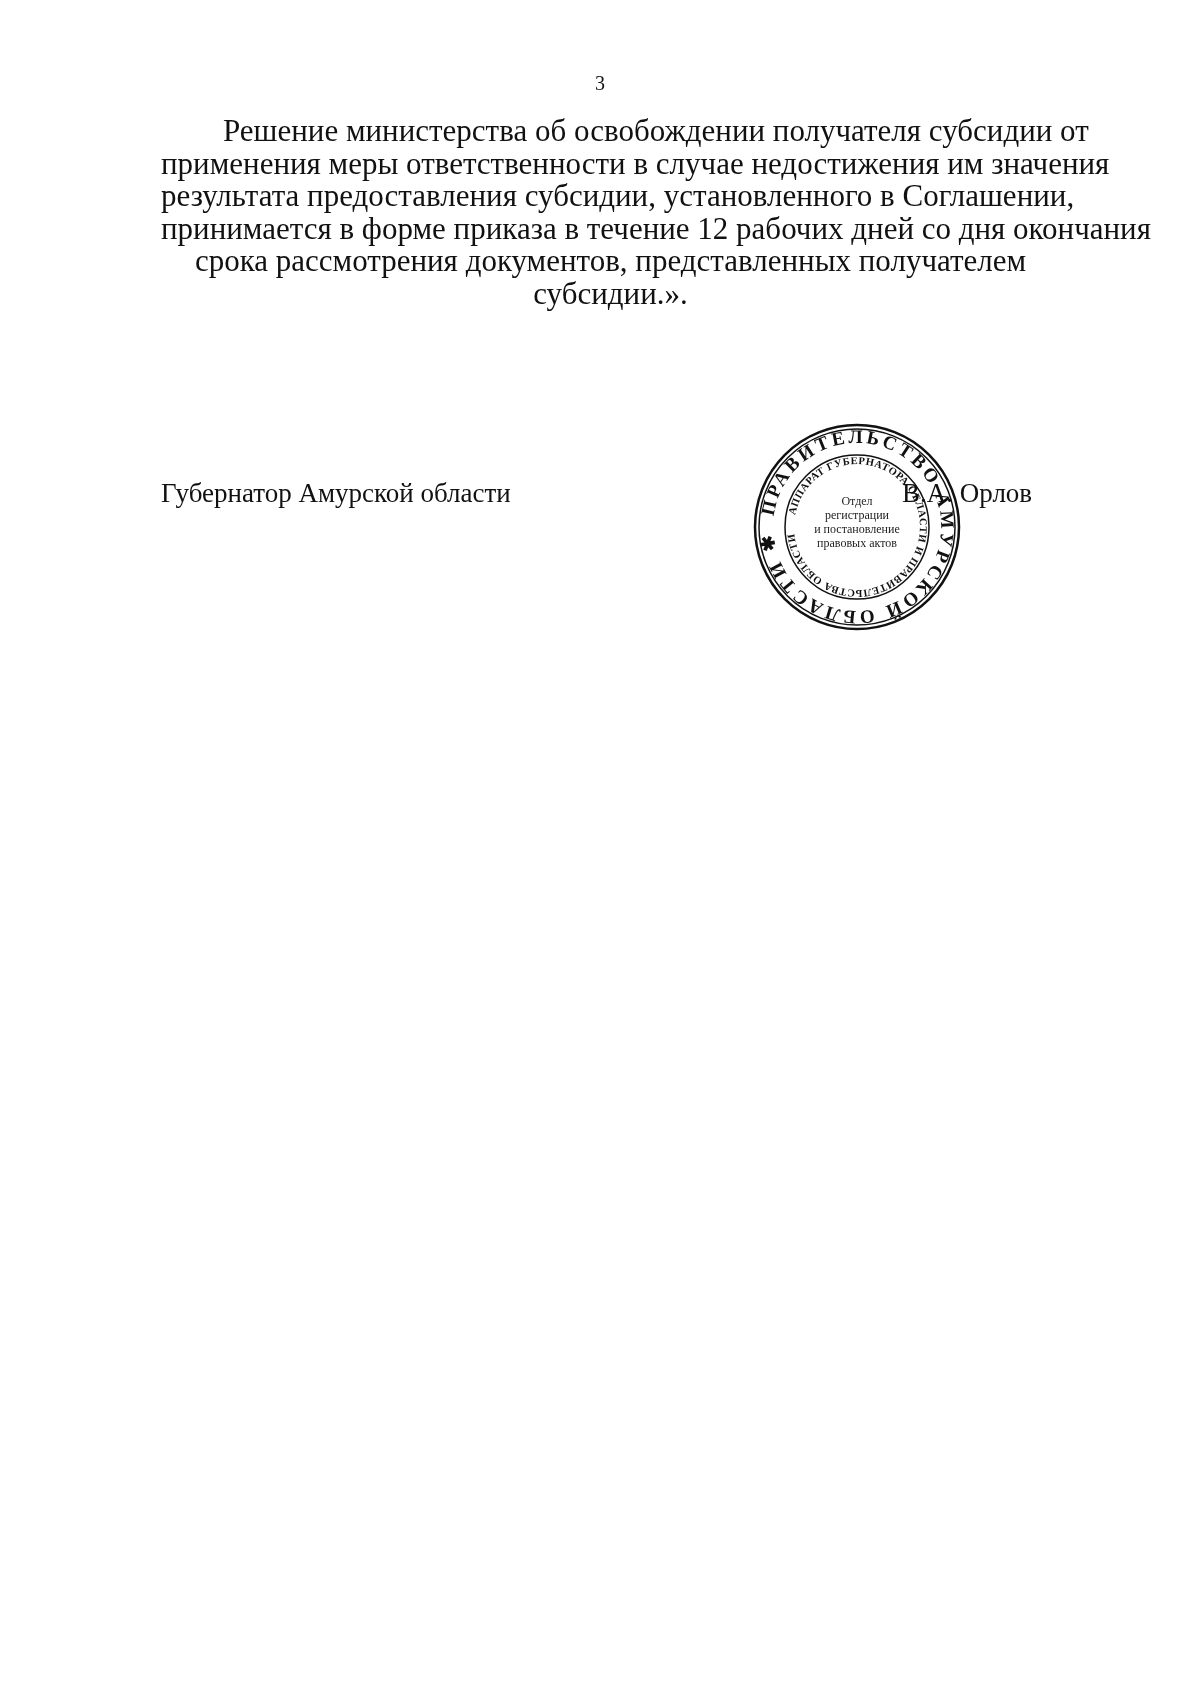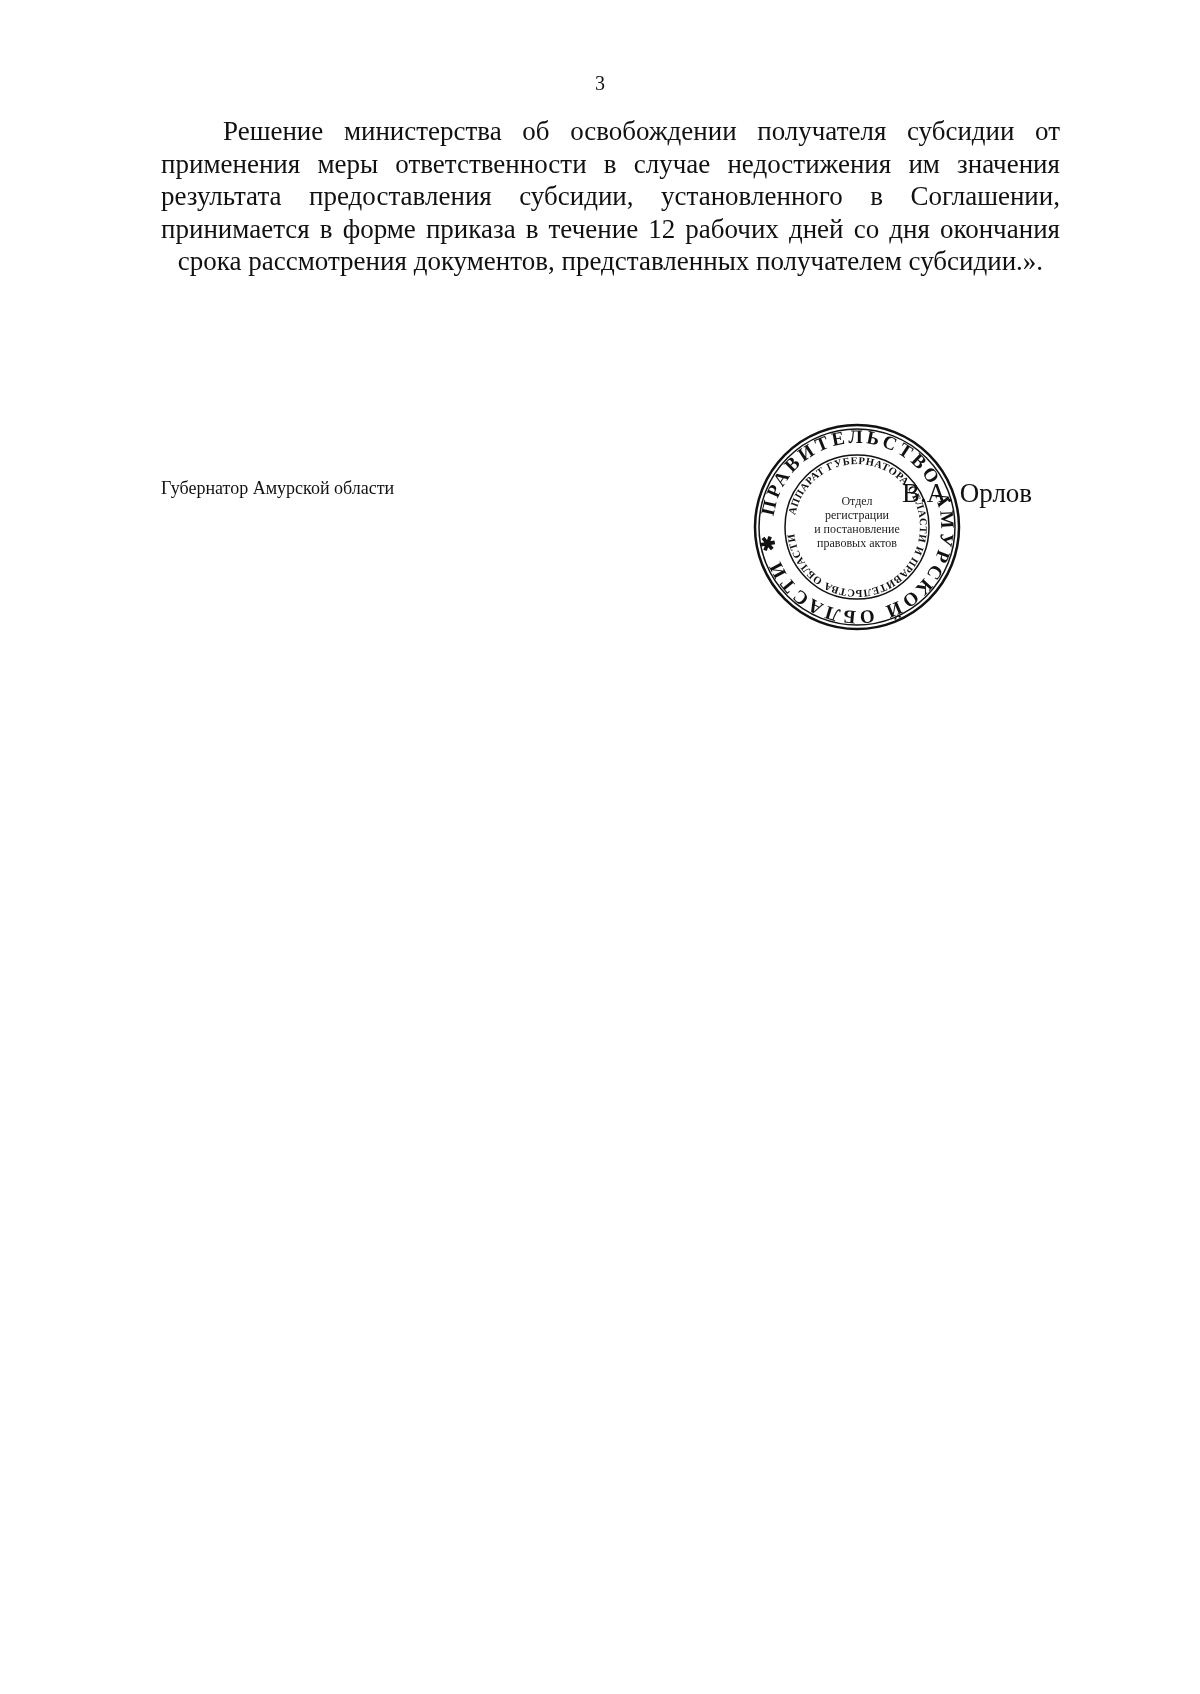--- a/index.html
+++ b/index.html
@@ -8,32 +8,32 @@
       position: absolute; left: 0; top: 0; width: 1200px; height: 1694px;
       font-family: "Liberation Serif", "DejaVu Serif", serif;
       color: #111111;
     }
     .page-number {
       position: absolute; left: 0; width: 1200px; top: 72px;
       text-align: center; font-size: 20px;
     }
     .body-text {
       position: absolute; left: 161px; width: 899px; top: 115px;
-      font-size: 27px; line-height: 32.5px;
+      font-size: 31px; line-height: 32.5px;
       text-align: justify;
     }
     .para { margin: 0; text-indent: 62px; }
     .line-justify {
       display: block; text-align: justify; text-align-last: justify;
       white-space: nowrap; text-indent: 0;
     }
     .line-last { display: block; text-align: center; text-indent: 0; }
     .indent { padding-left: 62px; }
     .signature-title {
-      position: absolute; left: 161px; top: 478px; font-size: 18px;
+      position: absolute; left: 161px; top: 478px; font-size: 27px;
     }
     .signature-name {
       position: absolute; left: 902px; top: 478px; font-size: 27px;
     }
     .stamp {
       position: absolute; left: 752px; top: 422px; width: 210px; height: 210px;
     }
     .stamp svg { width: 210px; height: 210px; }
     .stamp-center {
       position: absolute; left: 0; top: 72px; width: 210px; text-align: center;

